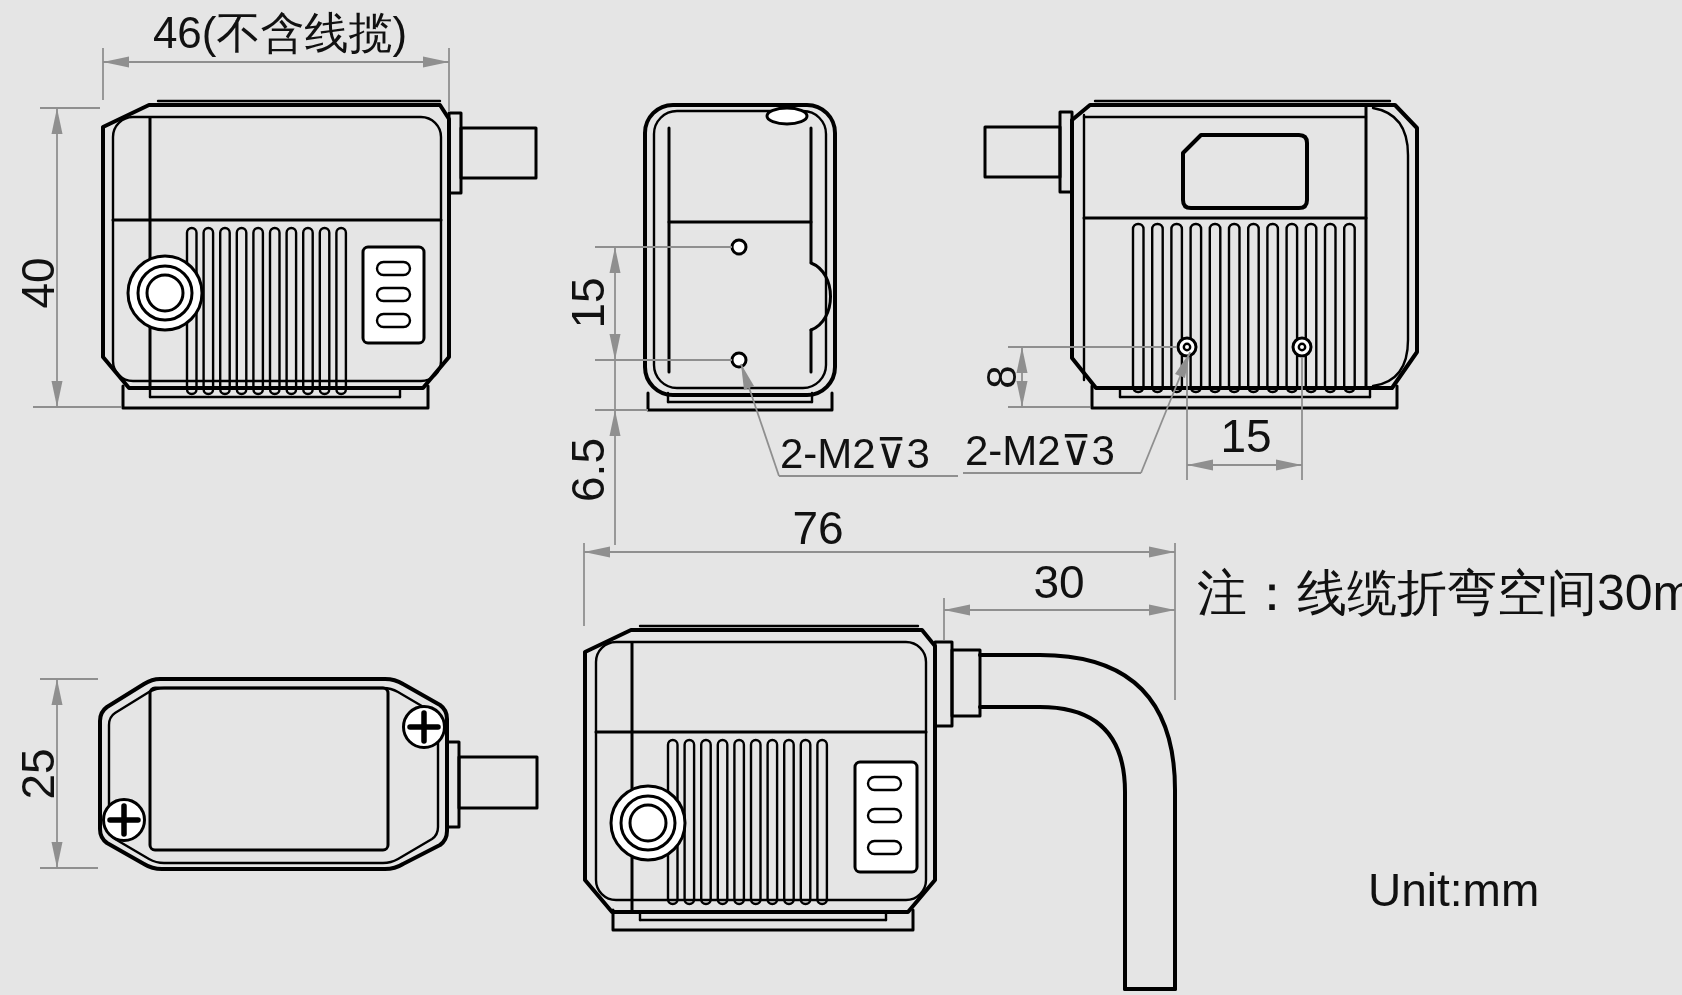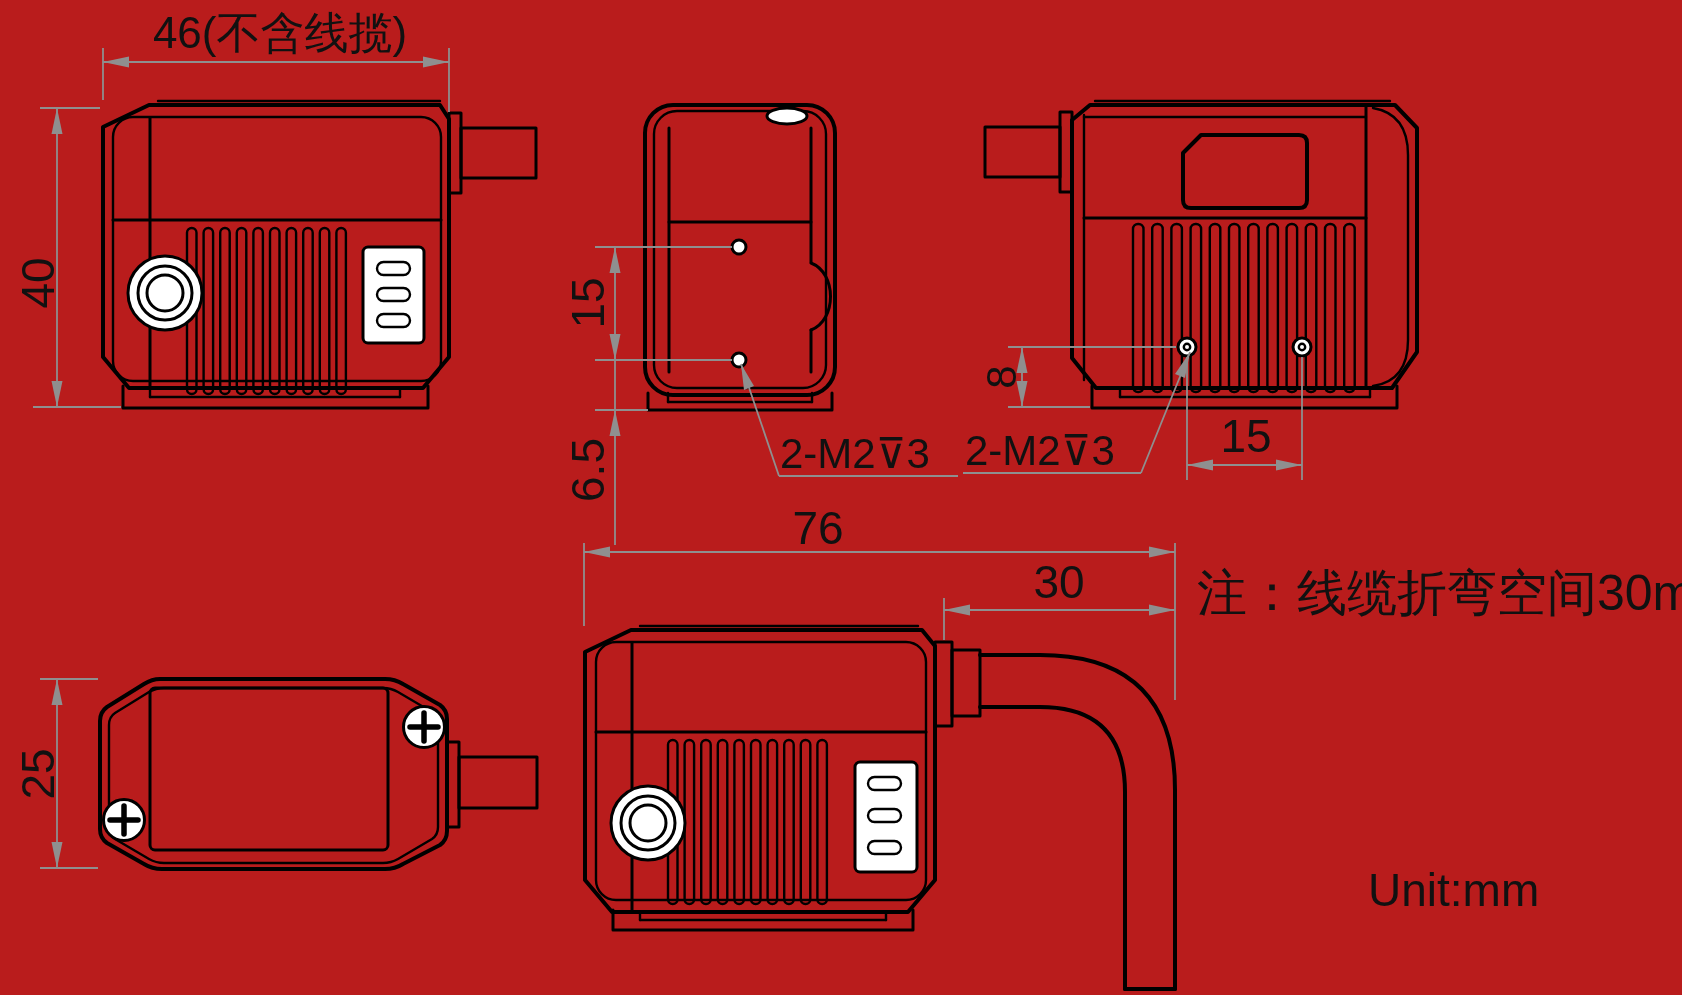--- a/index.html
+++ b/index.html
@@ -1,16 +1,16 @@
 <!DOCTYPE html>
 <html><head>
 <meta charset="utf-8">
 <style>
   html,body{margin:0;padding:0;background:#fff;}
-  .stage{width:1682px;height:995px;background:#b91c1c;position:relative;overflow:hidden;}
+  .stage{width:1682px;height:995px;background:#e5e5e5;position:relative;overflow:hidden;}
   svg{display:block;}
   .o{stroke:#000;stroke-width:4;fill:none;stroke-linejoin:round;stroke-linecap:round;}
   .m{stroke:#000;stroke-width:3;fill:none;stroke-linejoin:round;stroke-linecap:round;}
   .i{stroke:#000;stroke-width:2.4;fill:none;stroke-linejoin:round;stroke-linecap:round;}
   .wf{fill:#fff;}
   .d{stroke:#8f8f8f;stroke-width:1.8;fill:none;stroke-linecap:butt;}
   .a{fill:#8f8f8f;stroke:none;}
   text{fill:#111;font-family:"Liberation Sans","DejaVu Sans",sans-serif;}
   .t-dim{font-size:46px;}
   .t-big{font-size:44px;}

